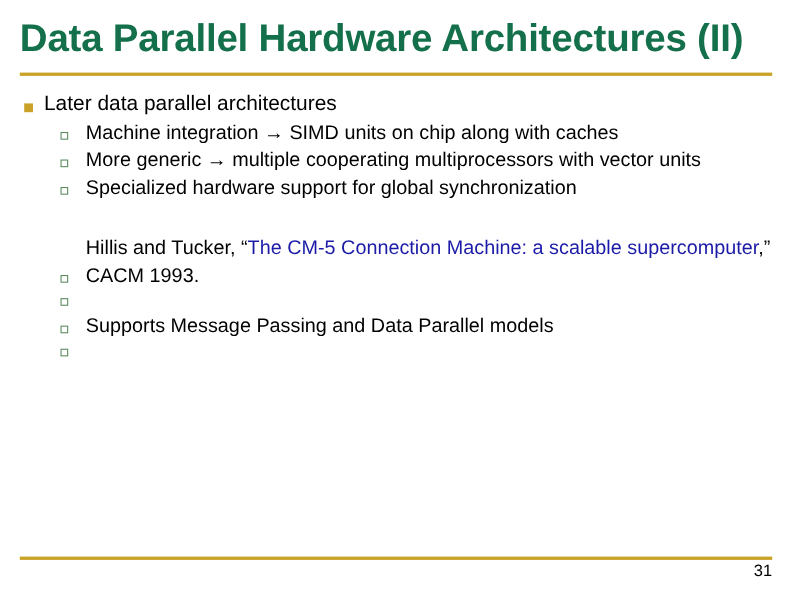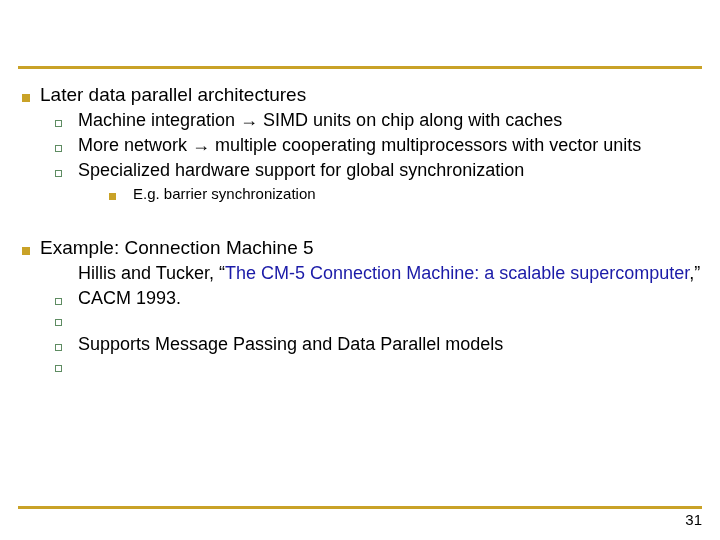--- a/index.html
+++ b/index.html
@@ -166,56 +166,51 @@
     color: #000000;
     text-align: right;
     margin-left: 36px;
   }
 </style>
 </head>
 <body>
 
 <div class="slide">
 
+  <div class="title-block">
+    <div class="slide-title">Data Parallel Hardware Architectures (II)</div>
+  </div>
 
   <div class="title-rule"></div>
 
   <div class="body-block">
 
     <div class="row lvl1">
       <span class="bullet"></span>
       <span class="txt">Later data parallel architectures</span>
     </div>
 
     <div class="row lvl2">
       <span class="bullet"></span>
       <span class="txt">Machine integration → SIMD units on chip along with caches</span>
     </div>
 
     <div class="row lvl2">
       <span class="bullet"></span>
-      <span class="txt">More network → multiple cooperating multiprocessors with vector units</span>
+      <span class="txt">More generic → multiple cooperating multiprocessors with vector units</span>
     </div>
 
     <div class="row lvl2">
       <span class="bullet"></span>
       <span class="txt">Specialized hardware support for global synchronization</span>
     </div>
 
-    <div class="row lvl3">
-      <span class="bullet"></span>
-      <span class="txt">E.g. barrier synchronization</span>
-    </div>
 
     <div class="gap-lg"></div>
 
-    <div class="row lvl1">
-      <span class="bullet"></span>
-      <span class="txt">Example: Connection Machine 5</span>
-    </div>
 
     <div class="row lvl2">
       <span class="bullet"></span>
       <span class="txt"><span>Hillis and Tucker, “</span><span class="link-text">The CM-5 Connection Machine: a scalable supercomputer</span><span>,” CACM 1993.</span></span>
     </div>
 
     <div class="row lvl2">
       <span class="bullet"></span>
     </div>
 

